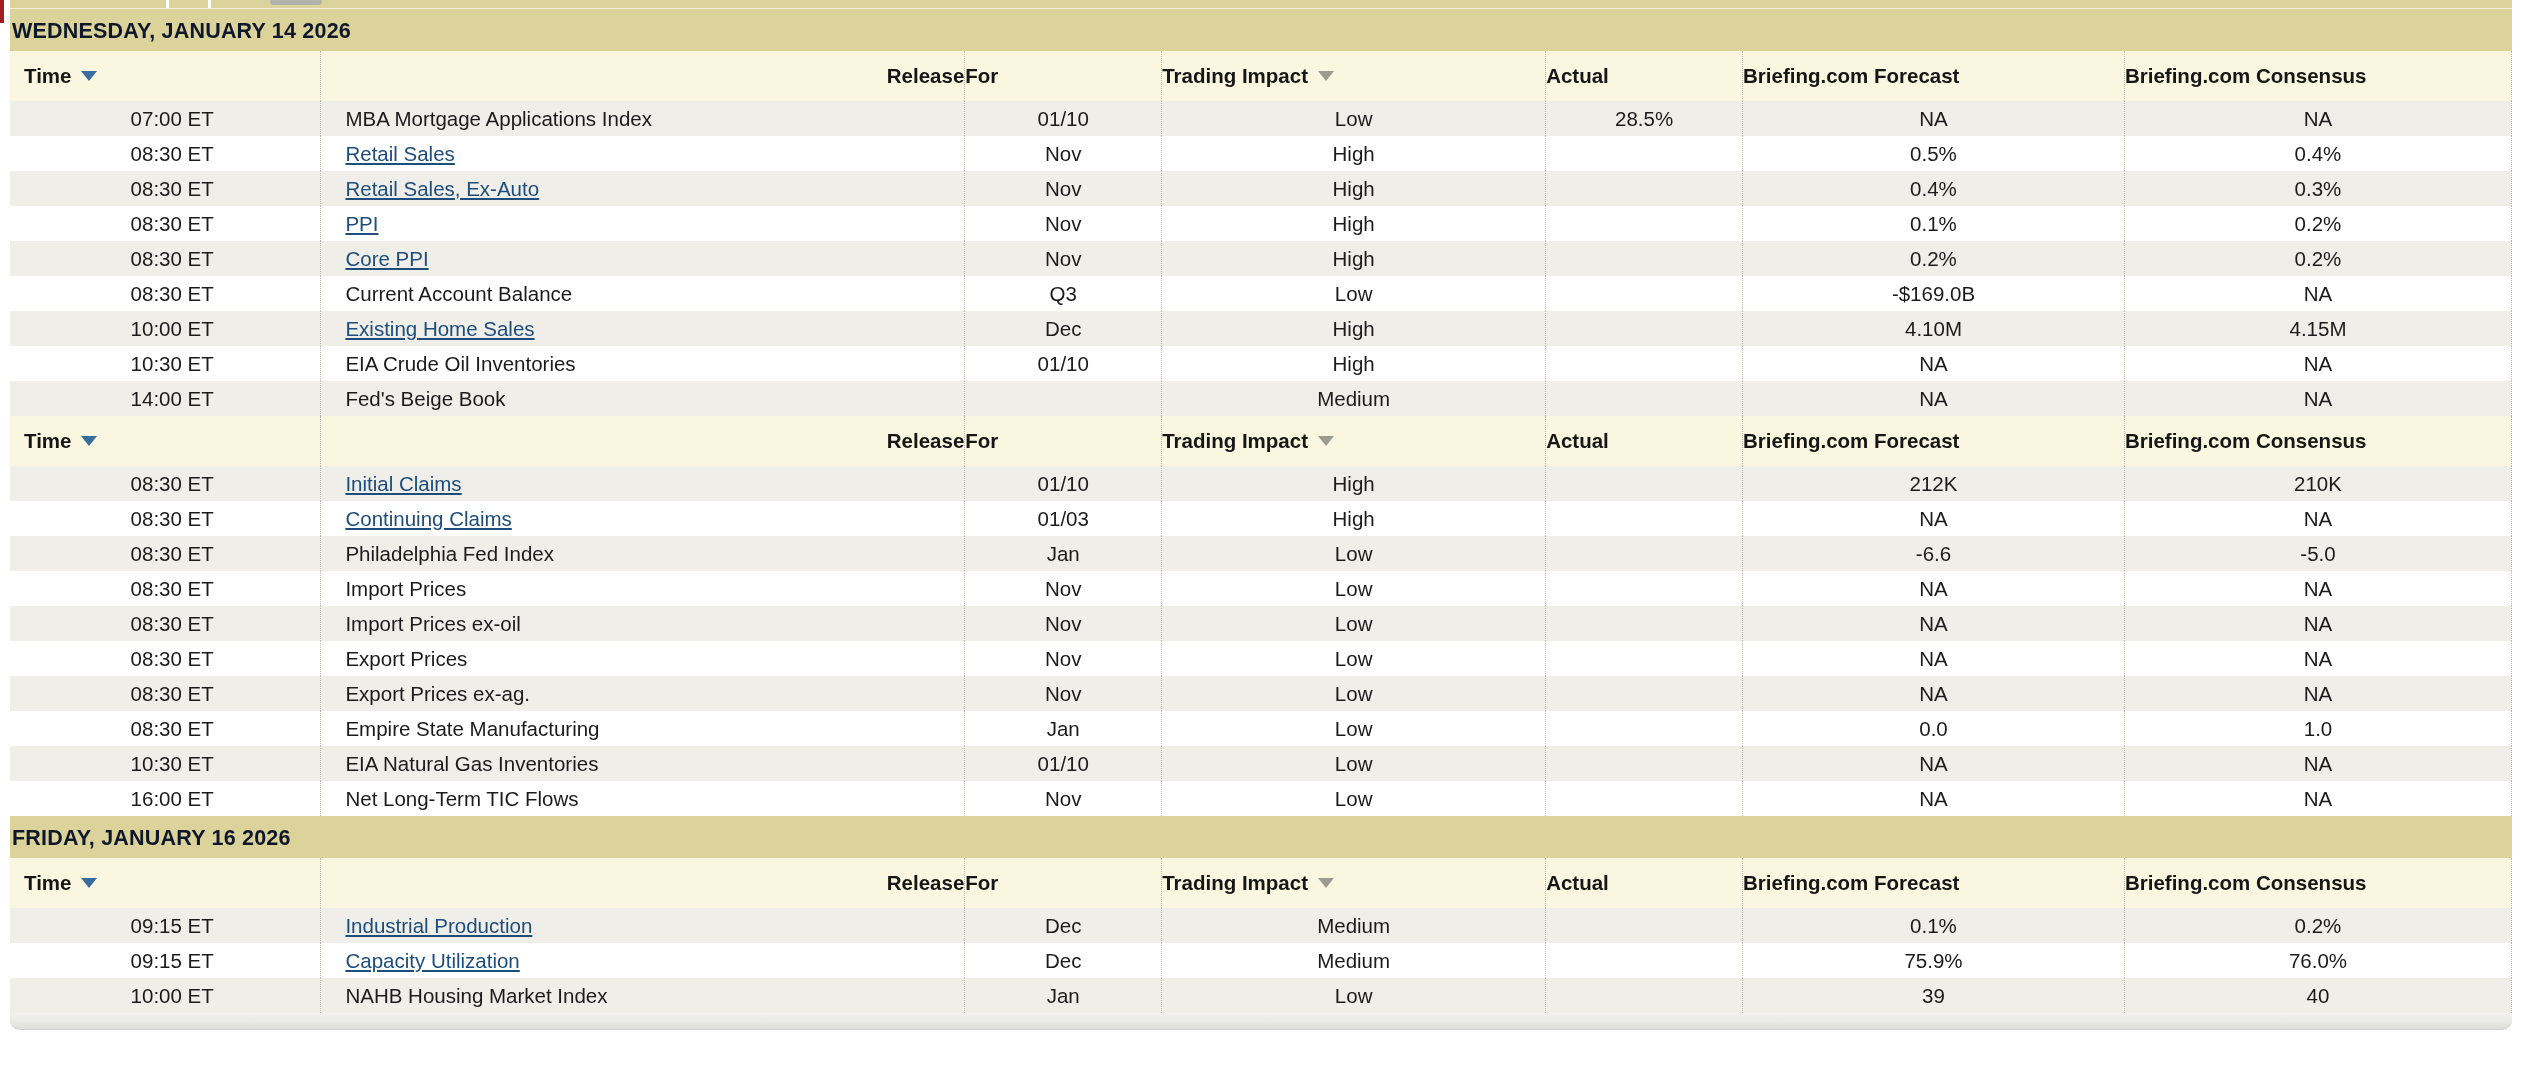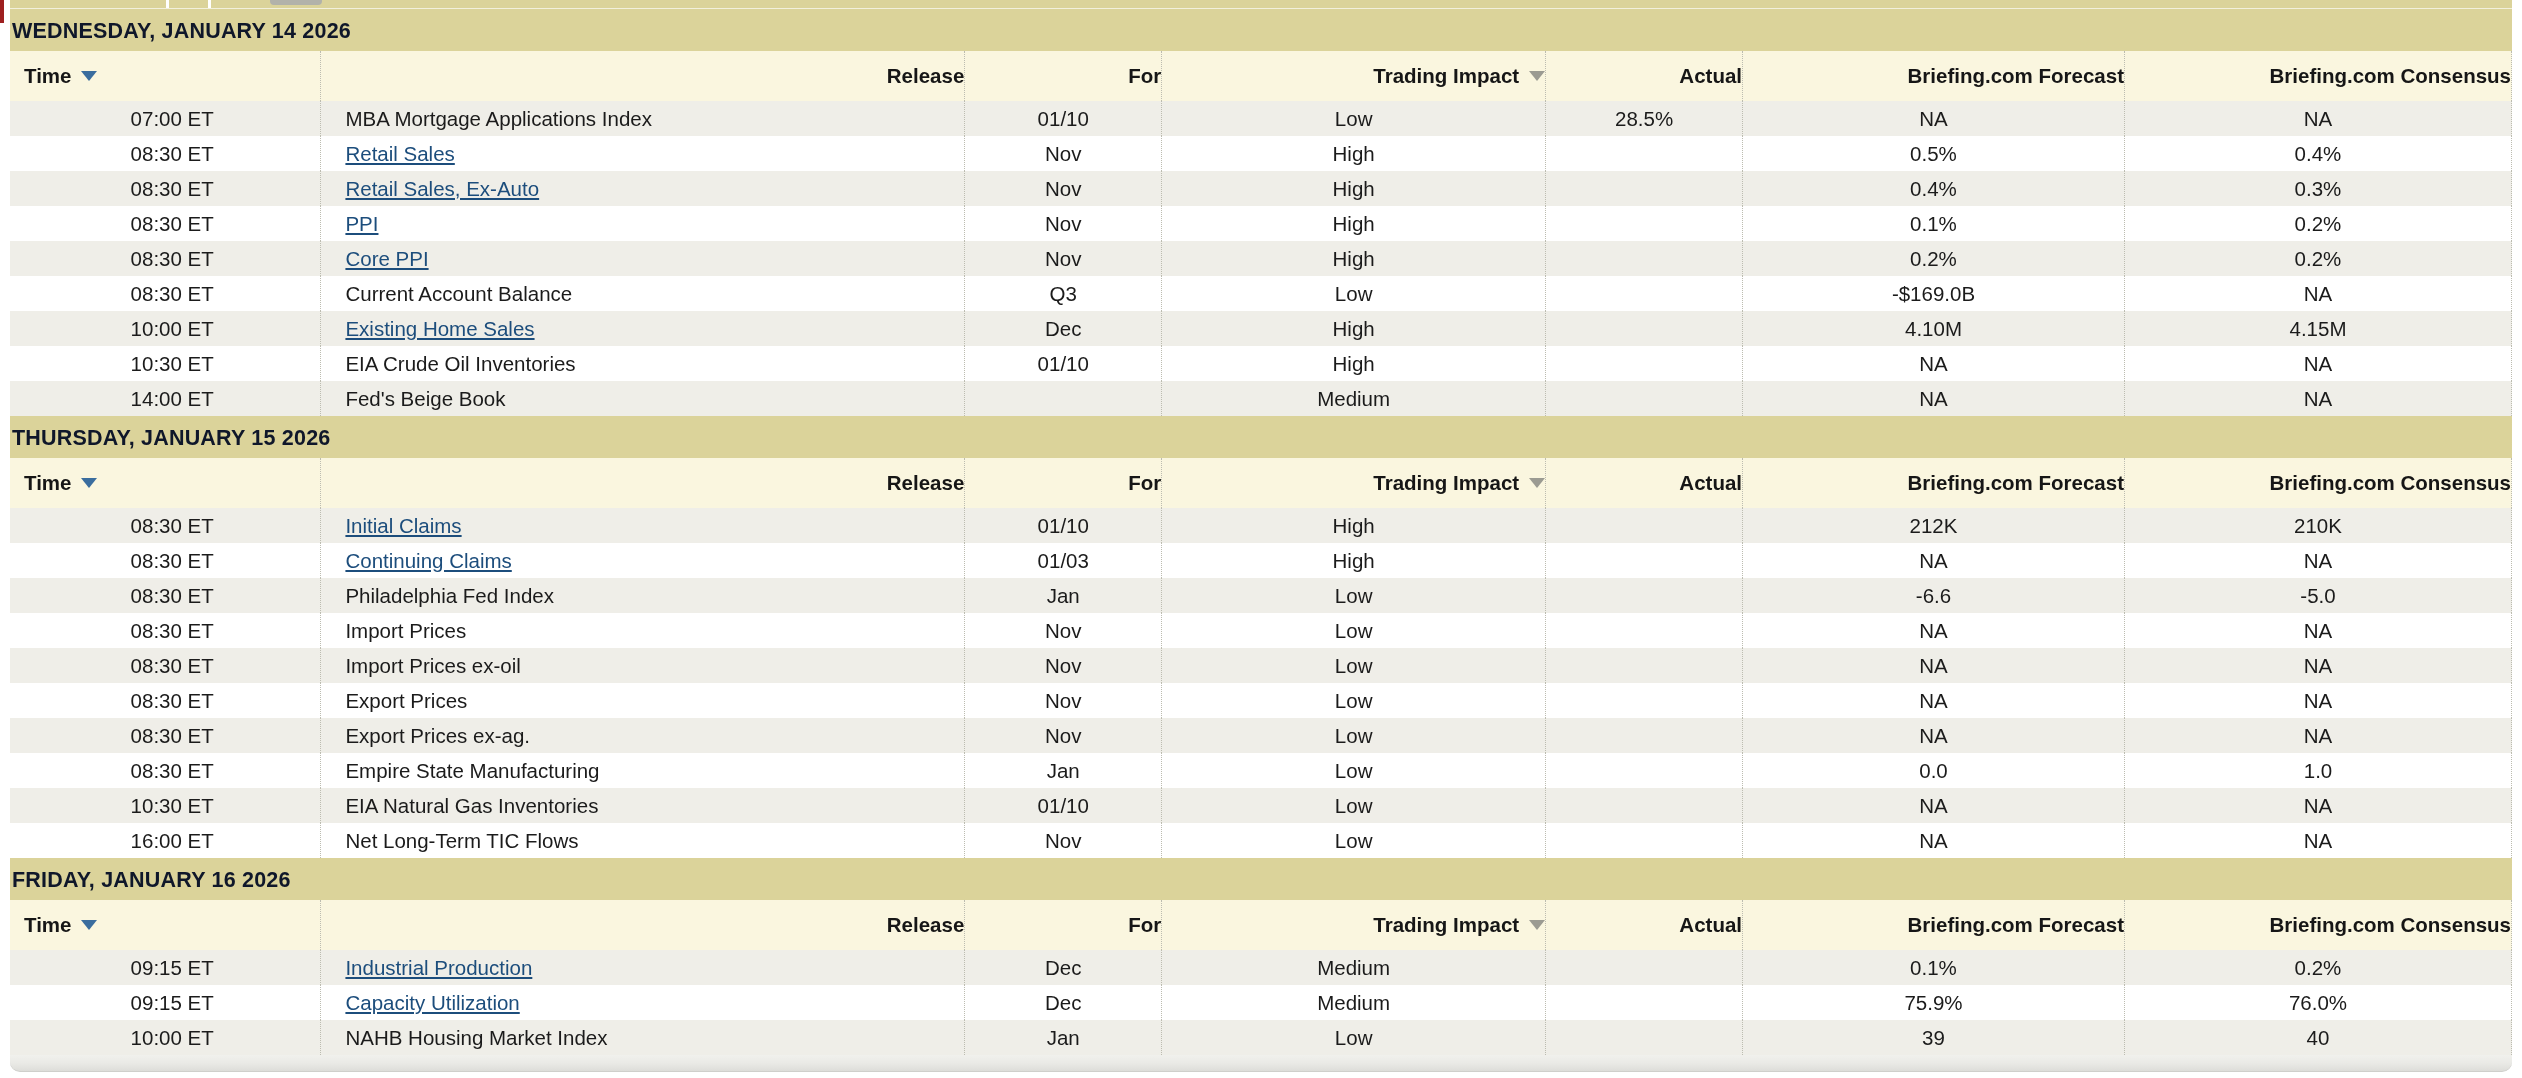--- a/index.html
+++ b/index.html
@@ -35,21 +35,21 @@
   .day-banner{
     height:42px;line-height:44px;background:var(--banner-bg);
     font-weight:bold;font-size:21.5px;padding-left:2px;letter-spacing:.2px;
     color:#0f172a;
   }
   table.cal-table{border-collapse:collapse;table-layout:fixed;width:100%;}
   col.c0{width:12.43%;} col.c1{width:25.74%;} col.c2{width:7.87%;}
   col.c3{width:15.35%;} col.c4{width:7.87%;} col.c5{width:15.27%;} col.c6{width:15.47%;}
   th{
     background:var(--header-bg);height:50px;font-size:20.5px;font-weight:bold;
-    text-align:right;padding:0;color:#161616;
+    text-align:left;padding:0;color:#161616;
   }
   th,td{border-right:1px dotted var(--dots);}
   th.col-time{text-align:left;padding-left:14px;}
   th.col-release{text-align:right;padding-left:24px;}
   td{height:35px;font-size:20.5px;text-align:center;padding:0;white-space:nowrap;}
   td.c-time{text-align:center;padding-left:14px;}
   td.c-release{text-align:left;padding-left:24px;}
   tbody tr:nth-child(odd) td{background:var(--row-alt);}
   tbody tr:nth-child(even) td{background:#ffffff;}
   a.release-link{color:var(--link);cursor:pointer;}
@@ -189,21 +189,20 @@
     <td class="c-impact">Medium</td>
     <td class="c-actual"></td>
     <td class="c-forecast">NA</td>
     <td class="c-consensus">NA</td>
   </tr>
 </tbody>
     </table>
   </section>
 
   <section class="day-section">
-    <div class="day-banner">THURSDAY, JANUARY 15 2026</div>
     <table class="cal-table">
       <colgroup>
         <col class="c0">
             <col class="c1">
             <col class="c2">
             <col class="c3">
         <col class="c4">
             <col class="c5">
             <col class="c6">
       </colgroup>

